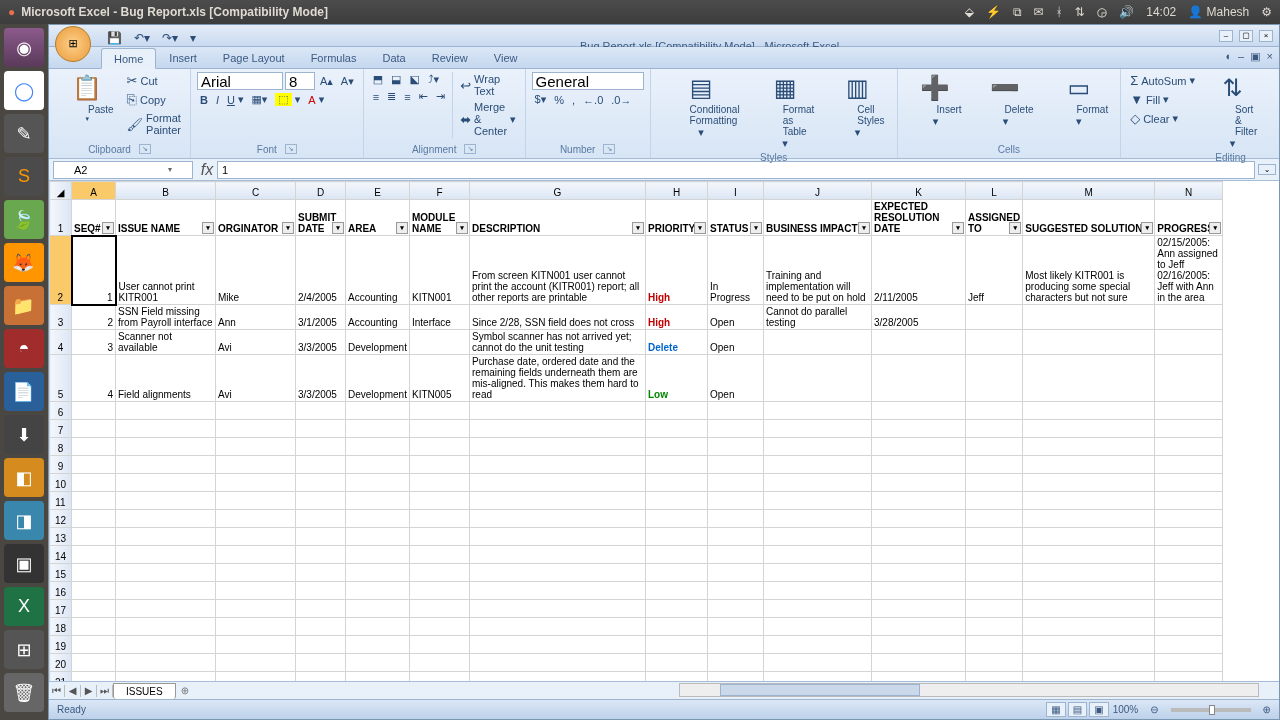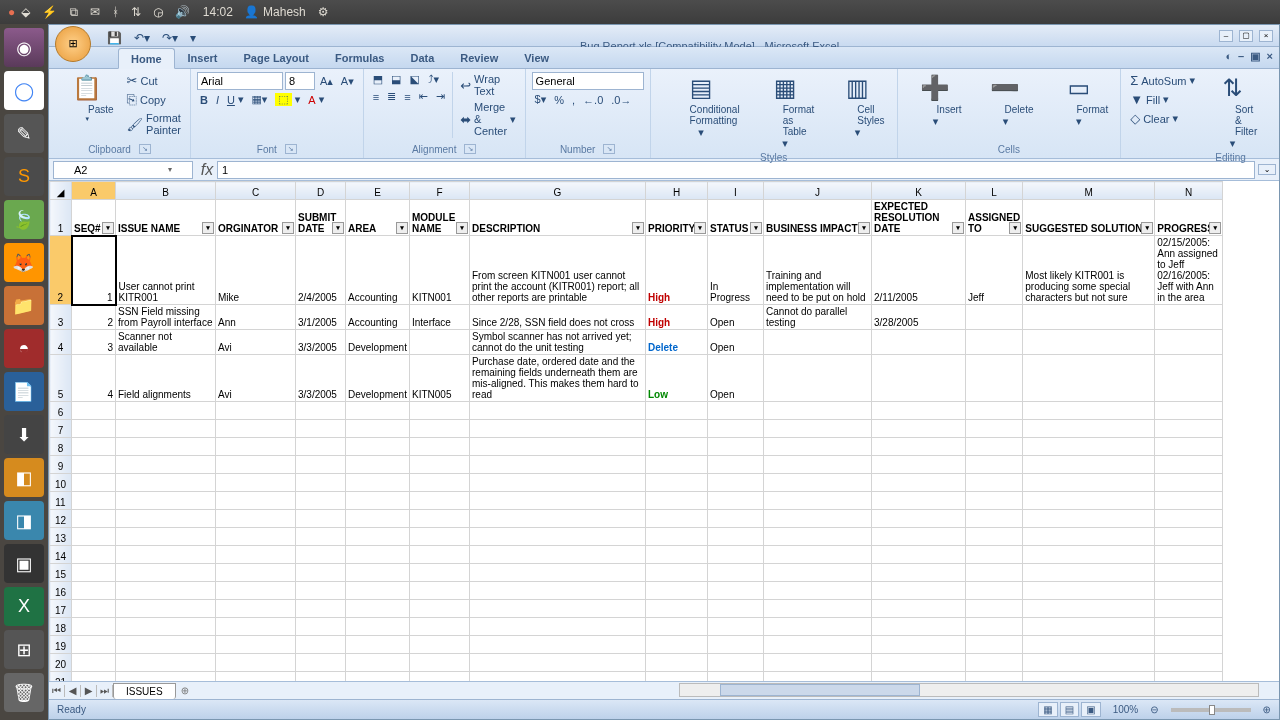--- a/index.html
+++ b/index.html
@@ -35,39 +35,39 @@
 .excel { position:absolute; left:48px; top:24px; width:1232px; height:696px; background:#fff; border:1px solid #7a96b0; display:flex; flex-direction:column; }
 
 .win-title { height:22px; background:linear-gradient(#e4ecf7,#c9daf0); display:flex; align-items:center; font-size:11px; padding:0 6px; border-bottom:1px solid #9db4d1; }
 .win-title .office-btn { width:36px; height:36px; border-radius:50%; background:radial-gradient(#ffd089,#e89b3a); border:1px solid #b57a29; position:relative; top:8px; margin-right:12px; display:flex; align-items:center; justify-content:center; z-index:5;}
 .win-title .qat { display:flex; gap:4px; align-items:center; position:relative; top:2px; }
 .win-title .qat span { padding:2px 4px; color:#2a4d78; cursor:pointer; font-size:12px; }
 .win-title .doc-title { flex:1; text-align:center; color:#3b5a82; font-size:11px;margin-top:21px;}
 .win-title .win-ctrl { display:flex; gap:6px; }
 .win-title .win-ctrl span { width:14px; height:12px; border:1px solid #9db4d1; background:#e8f0fa; display:flex; align-items:center; justify-content:center; font-size:8px; cursor:pointer; }
 
-.tabs { height:22px; background:linear-gradient(#dbe7f6,#c5d8ef); display:flex; align-items:flex-end; padding-left:69px; border-bottom:1px solid #9db4d1; position:relative;font-weight:bold;}
+.tabs { height:22px; background:linear-gradient(#dbe7f6,#c5d8ef); display:flex; align-items:flex-end; padding-left:52px; border-bottom:1px solid #9db4d1; position:relative;}
 .tabs .tab { padding:4px 12px 3px; font-size:11px; color:#3b5a82; cursor:pointer; border:1px solid transparent; border-bottom:none;}
 .tabs .tab.active { background:#e8f0fa; border:1px solid #9db4d1; border-bottom:1px solid #e8f0fa; border-radius:3px 3px 0 0; position:relative; top:1px;}
 .tabs .help-row { position:absolute; right:6px; top:3px; display:flex; gap:6px; }
 .tabs .help-row span { color:#3b5a82; font-size:11px; cursor:pointer;}
 
 .ribbon { height:90px; background:linear-gradient(#eaf1fb,#d7e5f5); border-bottom:1px solid #a6bdd9; display:flex; font-size:11px; color:#2a4d78; }
 .r-group { border-right:1px solid #c1d4ea; padding:3px 6px 2px; display:flex; flex-direction:column; position:relative;}
 .r-group .r-label { text-align:center; font-size:10px; color:#5a7aa3; height:14px; display:flex; align-items:center; justify-content:center; gap:8px;}
 .r-group .r-label .dlg { font-size:7px; border:1px solid #9db4d1; padding:0 2px; cursor:pointer; }
 .r-body { flex:1; display:flex; align-items:flex-start; gap:4px; }
 .r-big-btn { display:flex; flex-direction:column; align-items:center; justify-content:center; padding:2px 6px; cursor:pointer; border-radius:2px; }
 .r-big-btn .ic { font-size:24px; }
 .r-big-btn .lbl { font-size:10px; margin-top:2px;margin-left:27px; }
 .r-col { display:flex; flex-direction:column; gap:2px; }
 .r-line { display:flex; gap:2px; align-items:center; }
 .r-sm { padding:1px 3px; cursor:pointer; border-radius:2px; font-size:11px; display:flex; align-items:center; gap:3px;}
 .r-sm .ic { font-size:13px; }
-.r-input { border:1px solid #9db4d1; background:#fff; height:18px; font-size:11px; padding:0 3px; }
+.r-input { border:1px solid #9db4d1; background:#fff; height:18px; font-size:15px; padding:0 3px; }
 
 
 .fx-row { height:22px; border-bottom:1px solid #a6bdd9; display:flex; align-items:center; background:#e8f0fa; }
 .name-box { width:140px; border:1px solid #9db4d1; background:#fff; margin:2px 4px; height:18px; font-size:11px; padding:0 20px; display:flex; align-items:center; }
 .name-box .dd { margin-left:auto; font-size:8px; color:#666;}
 .fx-ic { width:20px; text-align:center; font-style:italic; color:#555; }
 .fx-input { flex:1; border:1px solid #9db4d1; background:#fff; height:18px; font-size:11px; padding:0 4px; display:flex; align-items:center;}
 .fx-expand { width:18px; text-align:center; border:1px solid #9db4d1; background:#e8f0fa; font-size:8px; margin:2px 3px;}
 
 
@@ -91,29 +91,30 @@
 .sheet-nav span { width:16px; text-align:center; border-right:1px solid #bbb; cursor:pointer; color:#555;}
 .sheet-tabs { display:flex; }
 .sheet-tab { padding:2px 12px; background:#fff; border:1px solid #999; border-bottom:none; border-radius:0 0 3px 3px; margin-right:-1px; cursor:pointer;}
 .sheet-add { padding:2px 6px; color:#777;}
 .hscroll { position:absolute; right:20px; bottom:2px; height:14px; width:580px; background:#eee; border:1px solid #bbb; }
 .hscroll .thumb { position:absolute; left:40px; width:200px; height:12px; background:#cbd8ea; border:1px solid #9db4d1;}
 
 .status-bar { height:20px; background:linear-gradient(#dbe7f6,#bdd1ea); border-top:1px solid #9db4d1; display:flex; align-items:center; font-size:10px; color:#3b5a82; padding:8px 8px;}
 .status-bar .views { margin-left:auto; display:flex; gap:2px; }
 .status-bar .views span { padding:1px 4px; border:1px solid #9db4d1; background:#e8f0fa; cursor:pointer;}
-.status-bar .zoom { display:flex; align-items:center; gap:12px; margin-left:12px;}
+.status-bar .zoom { display:flex; align-items:center; gap:12px; margin-left:4px;}
 .status-bar .slider { width:80px; height:4px; background:#bbb; position:relative;}
 .status-bar .slider .th { position:absolute; left:38px; top:-3px; width:6px; height:10px; background:#fff; border:1px solid #888;}
 </style>
 </head>
 <body>
 
 <div class="ubuntu-bar">
   <span style="color:#e76f51;margin-right:6px">●</span>
+  <span class="title">Microsoft Excel - Bug Report.xls  [Compatibility Mode]</span>
   <div class="tray">
     <span>⬙</span>
     <span>⚡</span>
     <span>⧉</span>
     <span>✉</span>
     <span>ᚼ</span>
     <span>⇅</span>
     <span>◶</span>
     <span>🔊</span>
     <span>14:02</span>

